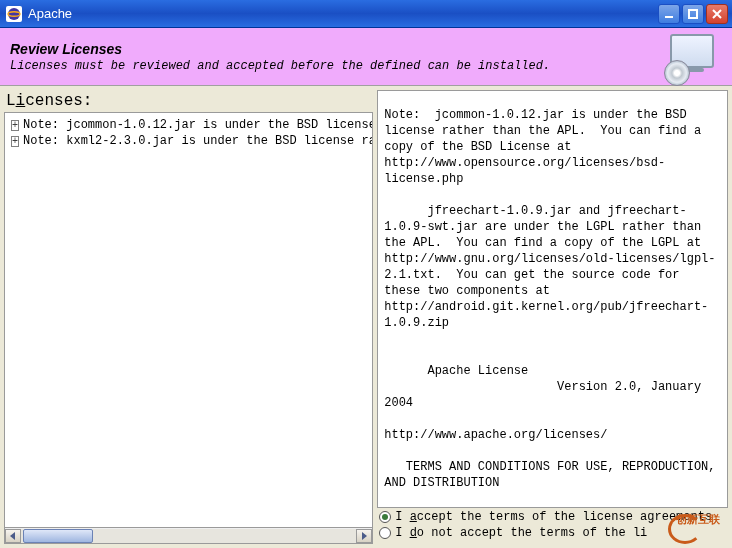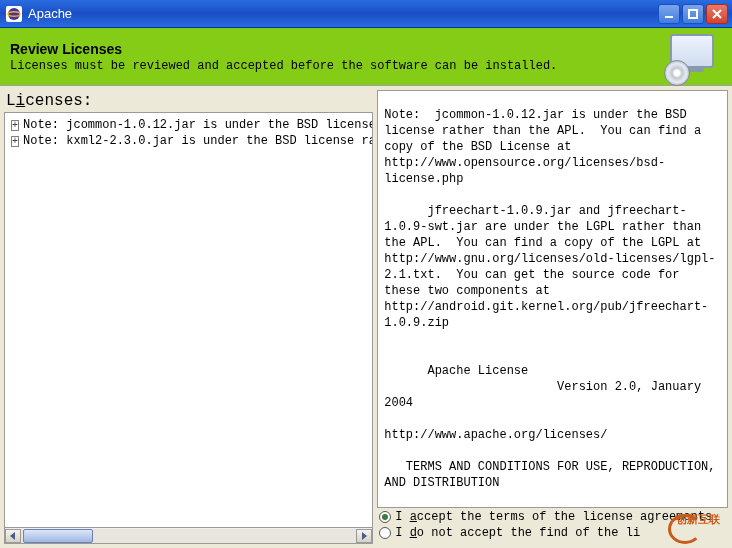--- a/index.html
+++ b/index.html
@@ -19,23 +19,24 @@
   .win-btn {
     width:22px; height:20px; border-radius:3px; display:flex; align-items:center; justify-content:center;
     background: linear-gradient(#7ea6e8, #3f7de0);
     border:1px solid #1a4fc4; color:#fff; font-weight:bold; cursor:pointer;
   }
   .win-btn.close { background: linear-gradient(#e77b6a, #d4422e); border:1px solid #a03020; }
   .win-btn svg { width:12px; height:12px; }
 
   
   .wiz-header {
-    height:58px; background:#84cc16; border-bottom:1px solid #a0a0a0;
+    height:58px; background:#f0abfc; border-bottom:1px solid #a0a0a0;
     display:flex; align-items:center; padding:4px 10px 4px 10px;
     font-family: "Courier New", monospace;
+    font-style: italic;
   }
   .wiz-header .txt { flex:1; }
   .wiz-header .h1 { font-weight:bold; font-size:14px; font-family: Tahoma, sans-serif; margin-bottom:2px; }
   .wiz-header .sub { font-size:12px; }
   .wiz-header .decor { width:52px; height:46px; position:relative; }
   .monitor {
     width:44px; height:34px; border:2px solid #8899aa; border-radius:3px; background:linear-gradient(#eef3ff,#cfdcef);
     position:relative;
   }
   .monitor:after{
@@ -122,21 +123,21 @@
       <svg viewBox="0 0 12 12">
           <path d="M2 2 L10 10 M10 2 L2 10" stroke="#fff" stroke-width="2"></path>
         </svg>
     </div>
   </div>
 </div>
 
 <div class="wiz-header">
   <div class="txt">
     <div class="h1">Review Licenses</div>
-    <div class="sub">Licenses must be reviewed and accepted before the software can be installed.</div>
+    <div class="sub">Licenses must be reviewed and accepted before the defined can be installed.</div>
   </div>
   <div class="decor">
     <div class="monitor"></div>
     <div class="disc"></div>
   </div>
 </div>
 
 <div class="content">
 
   <div class="pane left">
@@ -191,21 +192,21 @@
     <div class="radios">
       <div class="radio-row">
         <span class="radio checked"></span>
         <span>
           <span>I </span><span class="underline-char">a</span><span>ccept the terms of the license agreements</span>
         </span>
       </div>
       <div class="radio-row">
         <span class="radio"></span>
         <span>
-          <span>I </span><span class="underline-char">d</span><span>o not accept the find of the li</span>
+          <span>I </span><span class="underline-char">d</span><span>o not accept the terms of the li</span>
         </span>
       </div>
     </div>
   </div>
 </div>
 
 <div class="watermark">
   <div class="ring"></div>
   <span>创新互联</span>
 </div>

